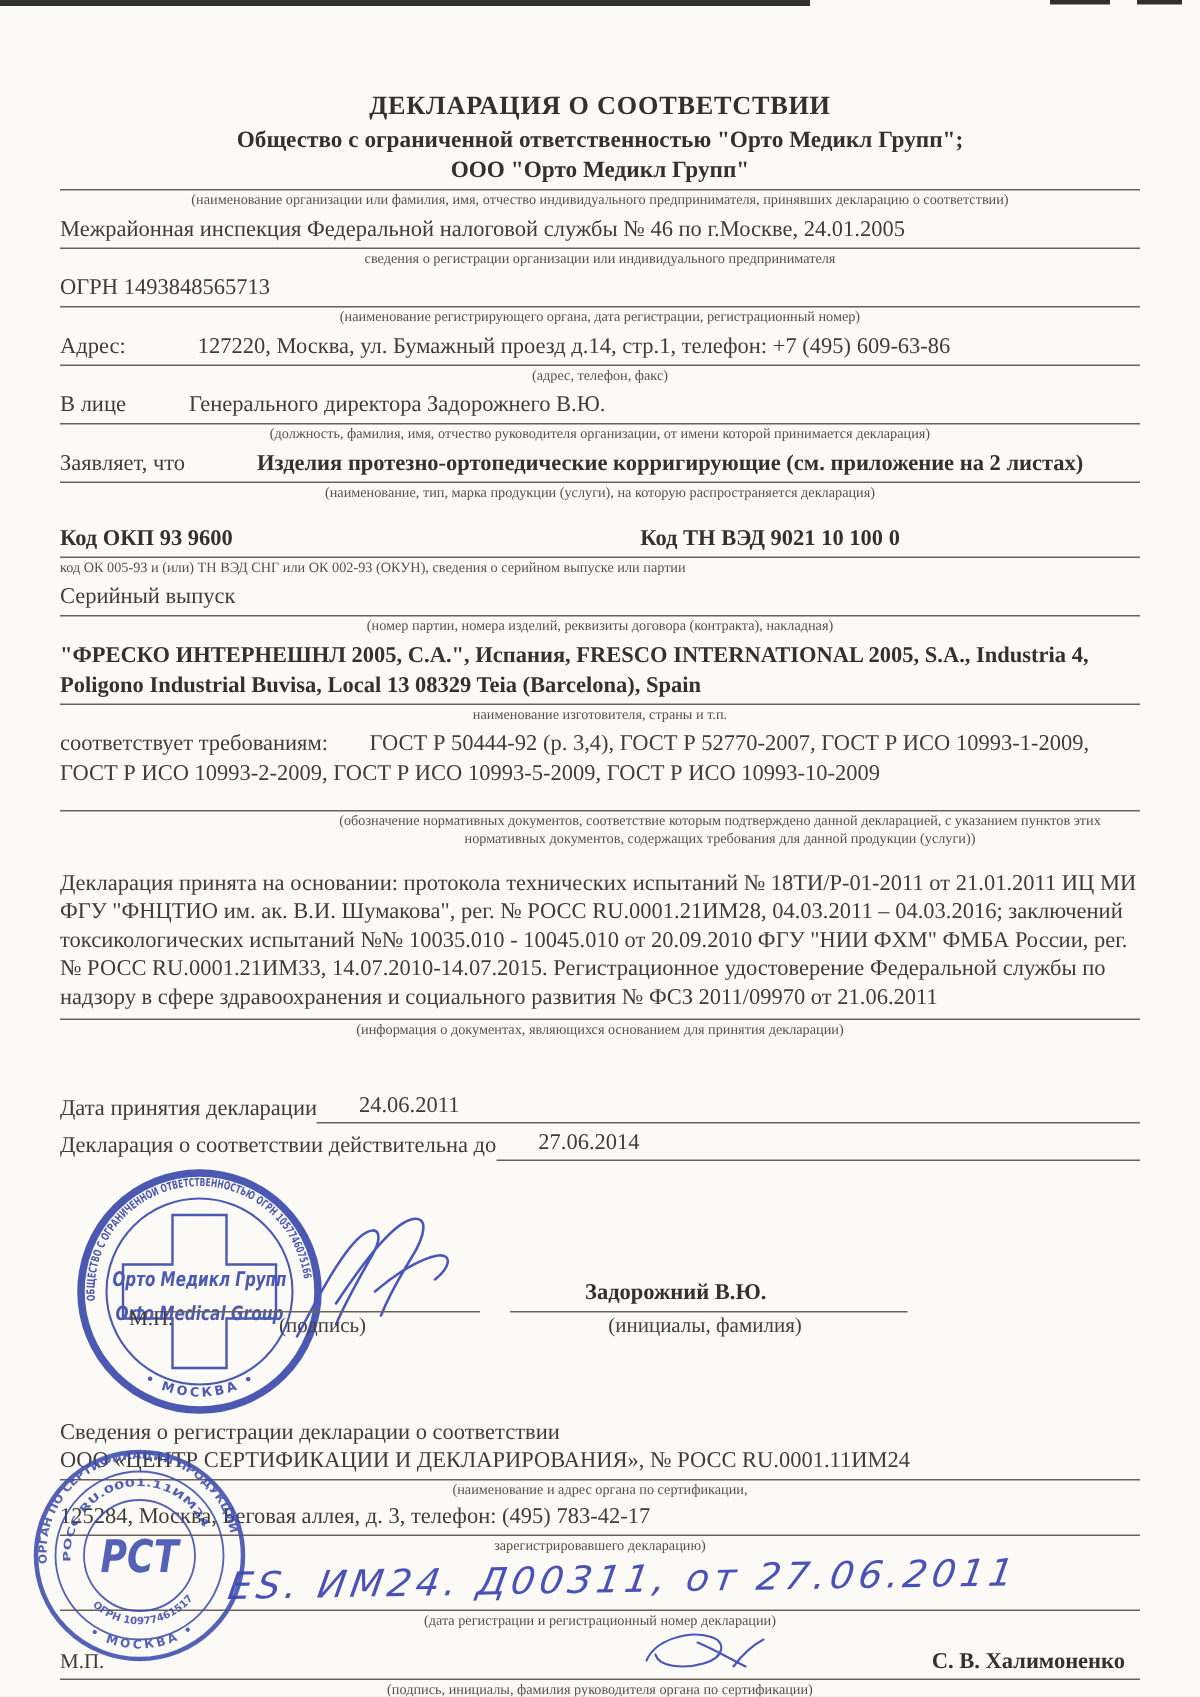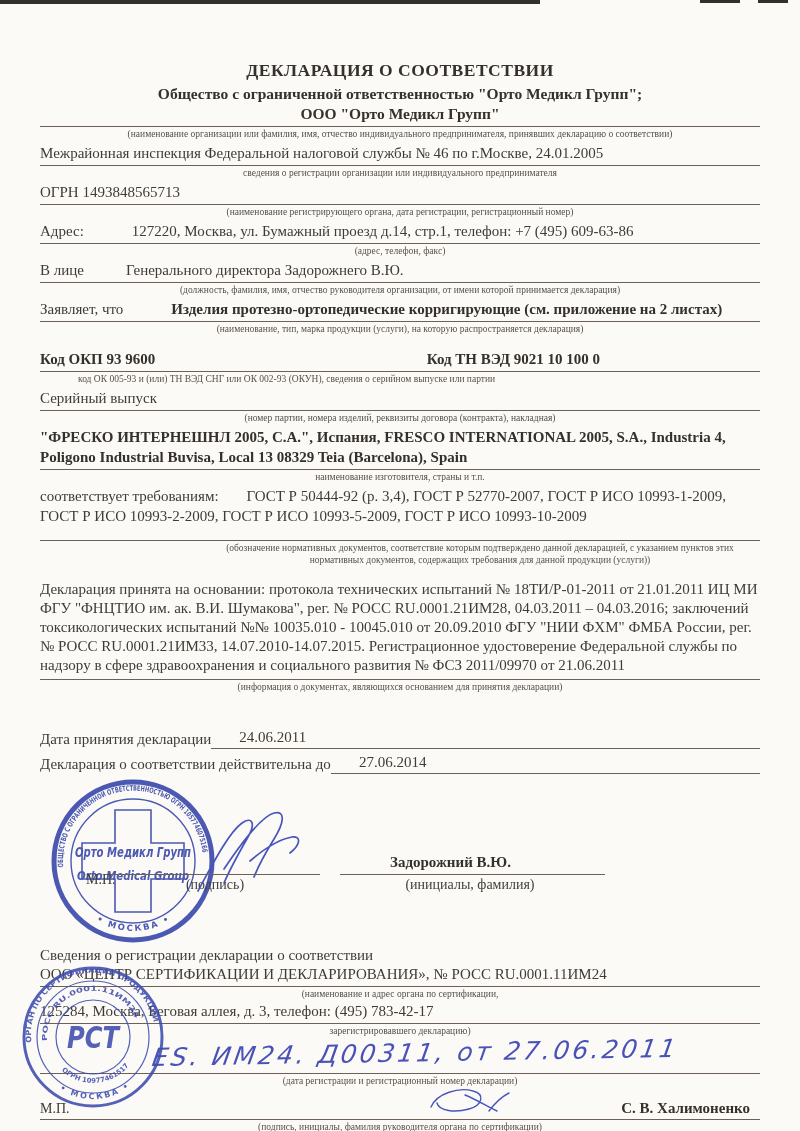--- a/index.html
+++ b/index.html
@@ -8,21 +8,21 @@
     background:#fbfaf7;overflow:hidden;
     font-family:"Liberation Serif","DejaVu Serif",serif;
     color:#403b34;
   }
   .scan-strip{position:absolute;background:#30302c;}
   .content{position:relative;padding:0 40px;}
   .title{margin-top:60px;text-align:center;font-size:17.5px;font-weight:bold;color:#35302a;letter-spacing:.5px;}
   .org-line{text-align:center;font-size:15.5px;font-weight:bold;color:#35302a;line-height:20px;}
   .rule{border-bottom:1.4px solid #6e6054;}
   .cap{font-size:9.5px;color:#565049;text-align:center;line-height:12px;padding-top:1px;}
-  .cap.left{text-align:left;margin-left:38px;}
+  .cap.left{text-align:left;}
   .val-c{text-align:left;font-size:15px;line-height:20px;}
   .row{display:flex;align-items:flex-end;font-size:15px;line-height:20px;}
   .row .lbl{white-space:nowrap;}
   .row .val{padding-left:28px;}
   .bold{font-weight:bold;color:#35302a;}
   .fb{margin-top:3px;}
   .paragraph{font-size:15px;line-height:19px;text-align:left;}
   .sig-area{position:relative;height:172px;}
   .abs{position:absolute;}
   .ink{stroke:#4856bc;fill:none;stroke-linecap:round;}

